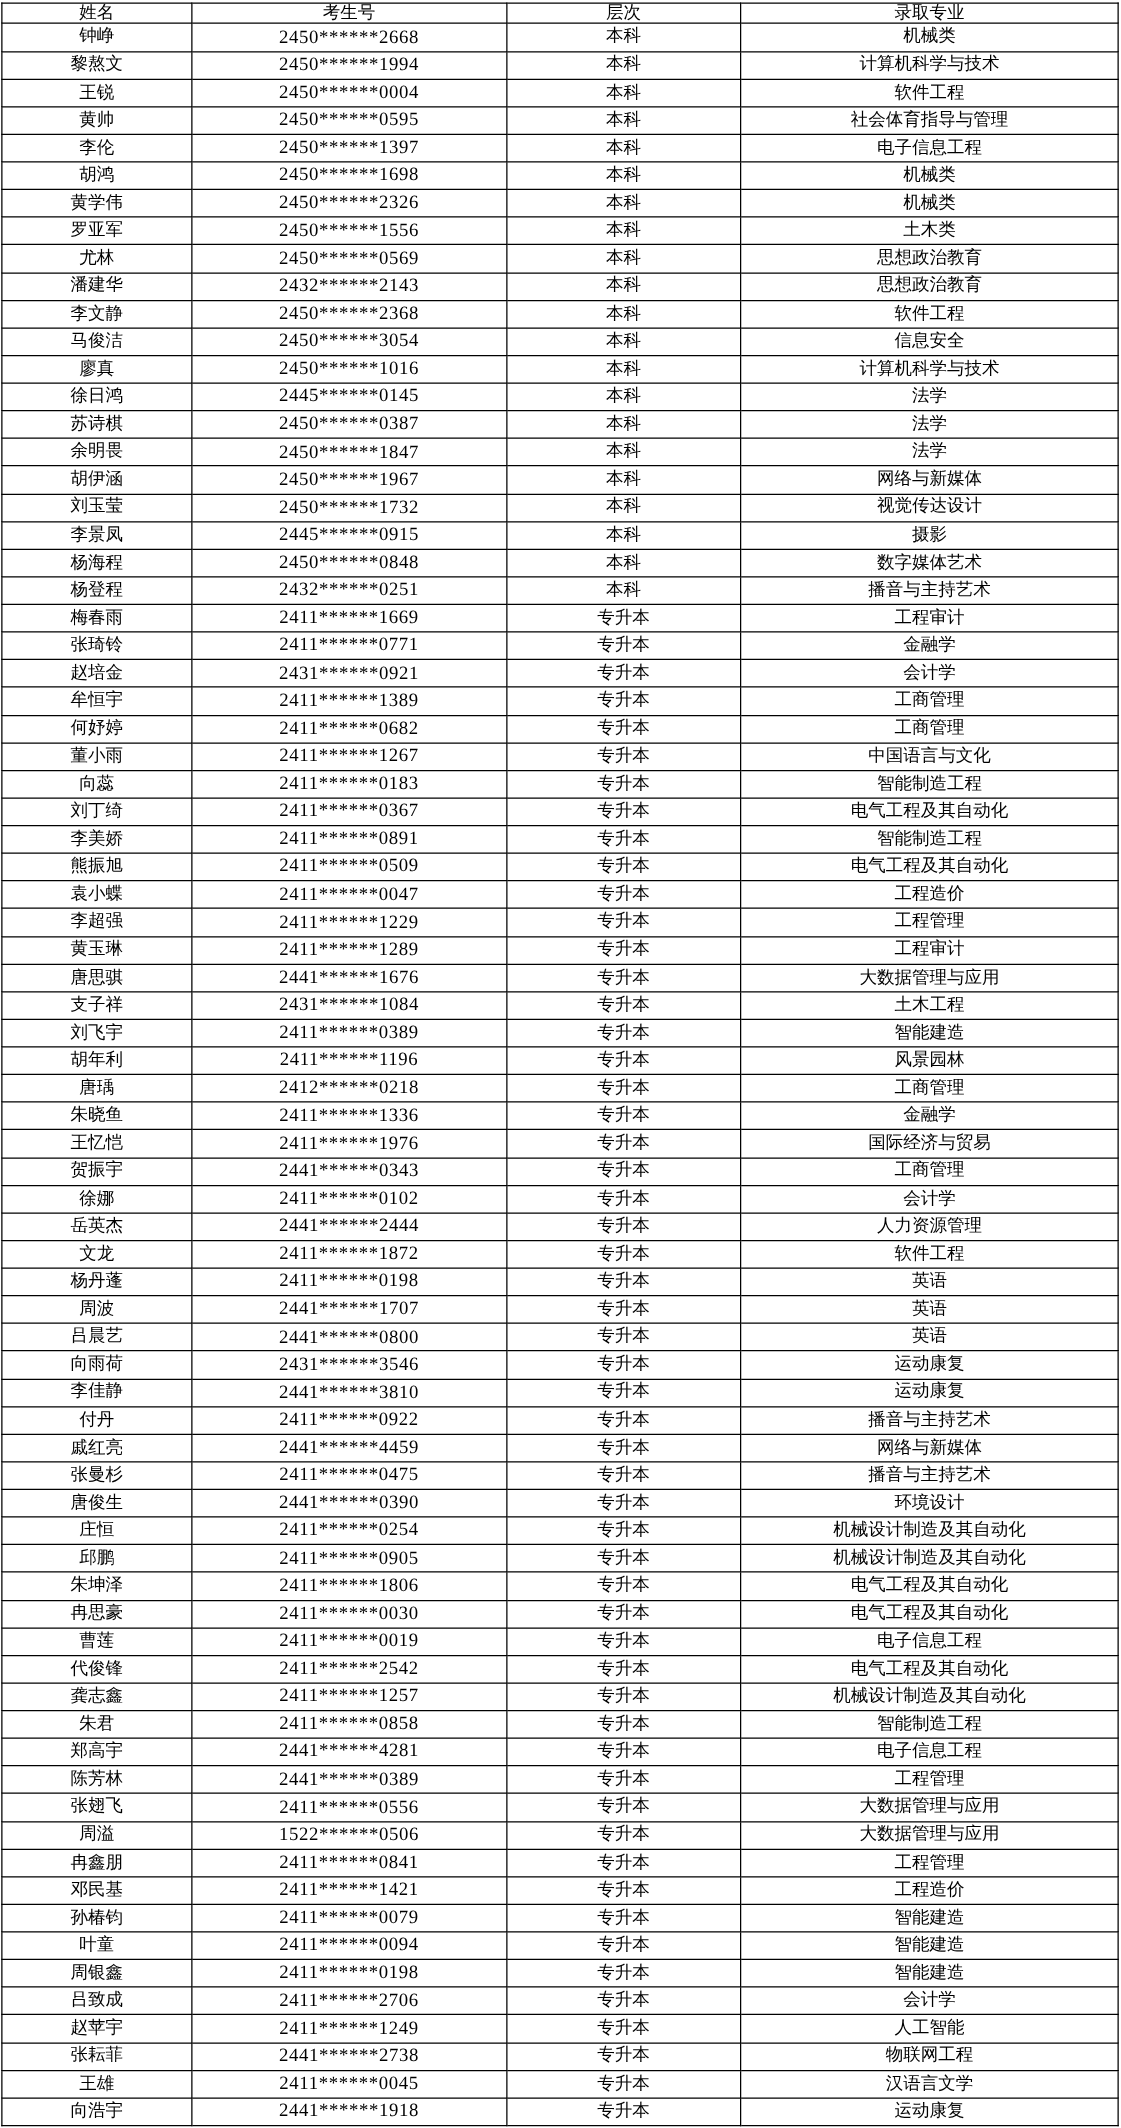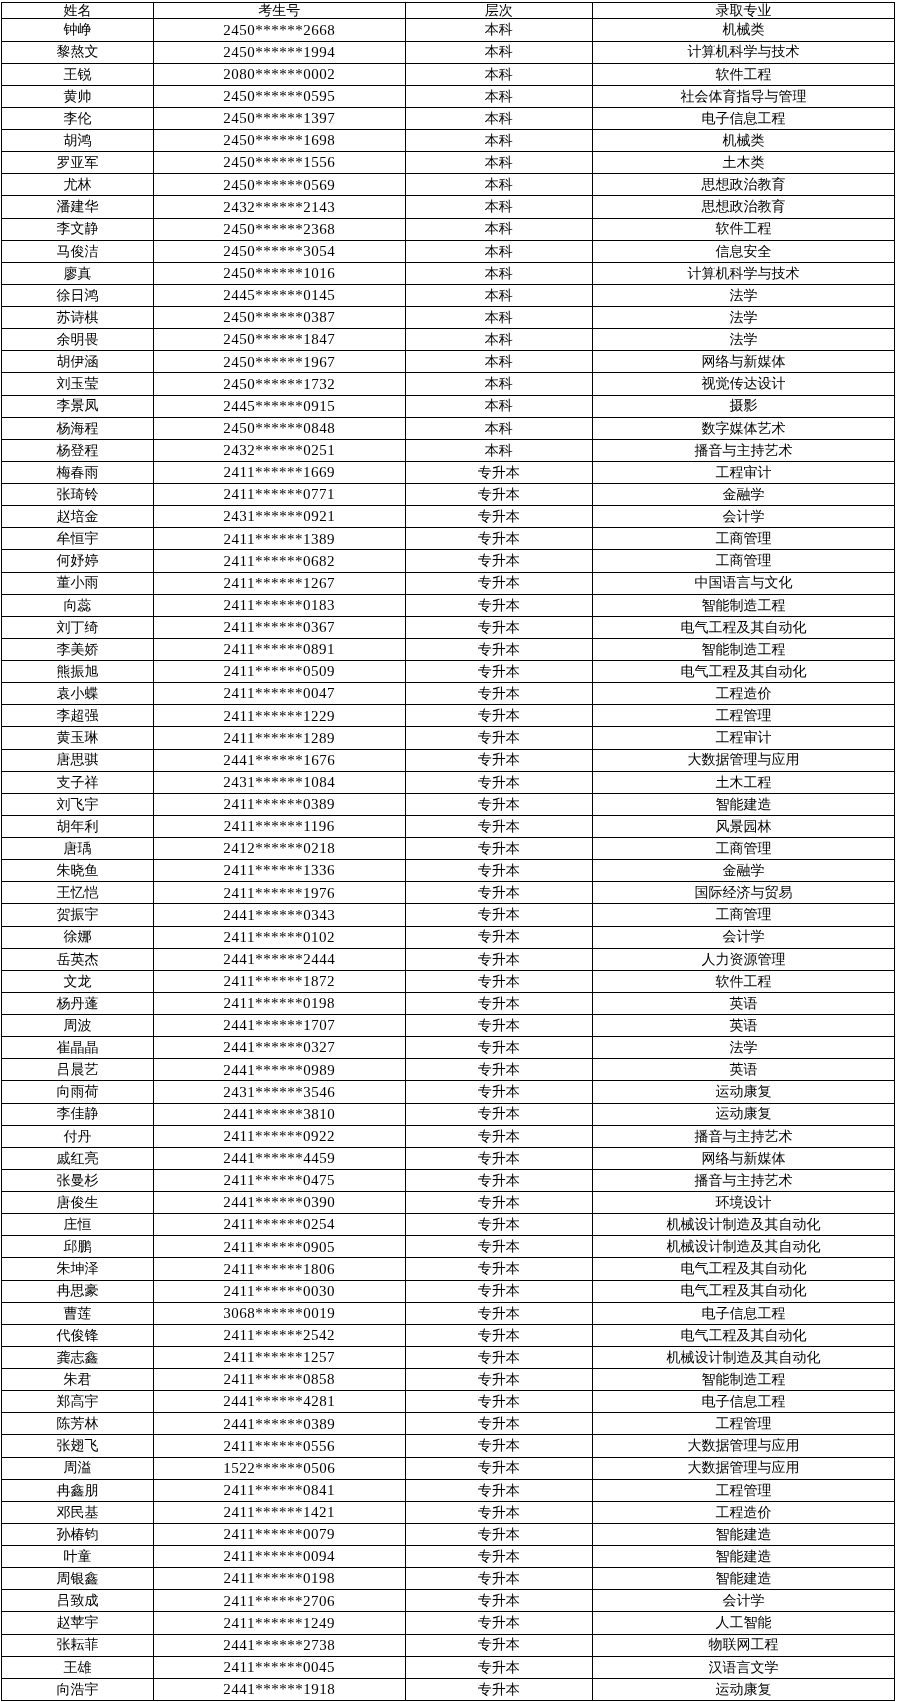--- a/index.html
+++ b/index.html
@@ -72,21 +72,21 @@
           <td>机械类</td>
         </tr>
         <tr>
           <td>黎熬文</td>
           <td class="num">2450******1994</td>
           <td>本科</td>
           <td>计算机科学与技术</td>
         </tr>
         <tr>
           <td>王锐</td>
-          <td class="num">2080******0002</td>
+          <td class="num">2450******0004</td>
           <td>本科</td>
           <td>软件工程</td>
         </tr>
         <tr>
           <td>黄帅</td>
           <td class="num">2450******0595</td>
           <td>本科</td>
           <td>社会体育指导与管理</td>
         </tr>
         <tr>
@@ -95,20 +95,26 @@
           <td>本科</td>
           <td>电子信息工程</td>
         </tr>
         <tr>
           <td>胡鸿</td>
           <td class="num">2450******1698</td>
           <td>本科</td>
           <td>机械类</td>
         </tr>
         <tr>
+          <td>黄学伟</td>
+          <td class="num">2450******2326</td>
+          <td>本科</td>
+          <td>机械类</td>
+        </tr>
+        <tr>
           <td>罗亚军</td>
           <td class="num">2450******1556</td>
           <td>本科</td>
           <td>土木类</td>
         </tr>
         <tr>
           <td>尤林</td>
           <td class="num">2450******0569</td>
           <td>本科</td>
           <td>思想政治教育</td>
@@ -335,28 +341,22 @@
           <td>专升本</td>
           <td>英语</td>
         </tr>
         <tr>
           <td>周波</td>
           <td class="num">2441******1707</td>
           <td>专升本</td>
           <td>英语</td>
         </tr>
         <tr>
-          <td>崔晶晶</td>
-          <td class="num">2441******0327</td>
-          <td>专升本</td>
-          <td>法学</td>
-        </tr>
-        <tr>
           <td>吕晨艺</td>
-          <td class="num">2441******0989</td>
+          <td class="num">2441******0800</td>
           <td>专升本</td>
           <td>英语</td>
         </tr>
         <tr>
           <td>向雨荷</td>
           <td class="num">2431******3546</td>
           <td>专升本</td>
           <td>运动康复</td>
         </tr>
         <tr>
@@ -408,21 +408,21 @@
           <td>电气工程及其自动化</td>
         </tr>
         <tr>
           <td>冉思豪</td>
           <td class="num">2411******0030</td>
           <td>专升本</td>
           <td>电气工程及其自动化</td>
         </tr>
         <tr>
           <td>曹莲</td>
-          <td class="num">3068******0019</td>
+          <td class="num">2411******0019</td>
           <td>专升本</td>
           <td>电子信息工程</td>
         </tr>
         <tr>
           <td>代俊锋</td>
           <td class="num">2411******2542</td>
           <td>专升本</td>
           <td>电气工程及其自动化</td>
         </tr>
         <tr>

